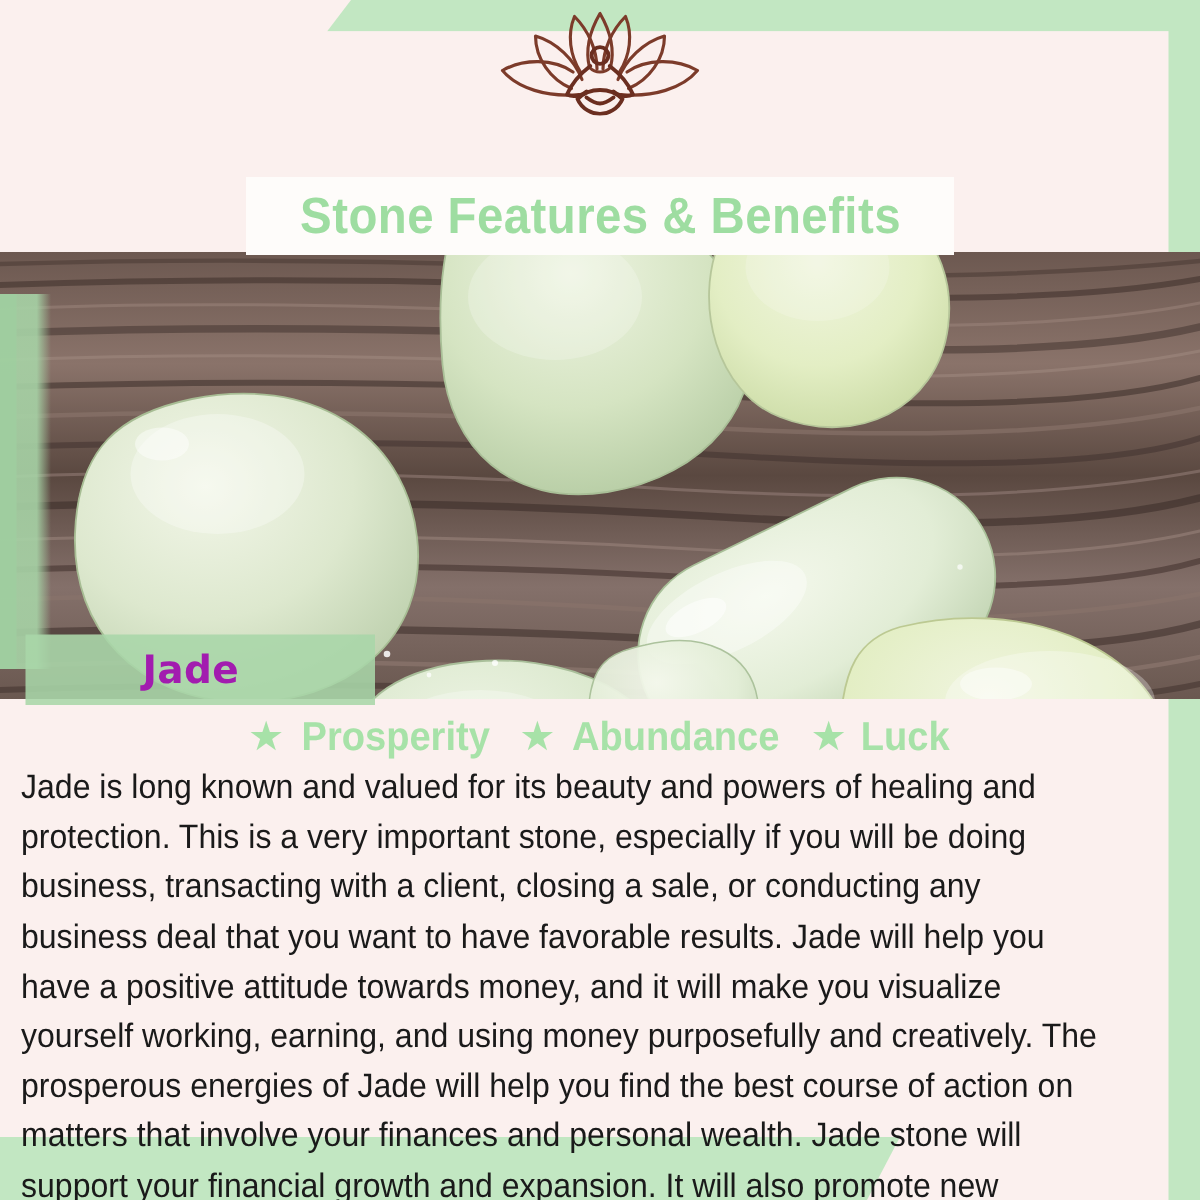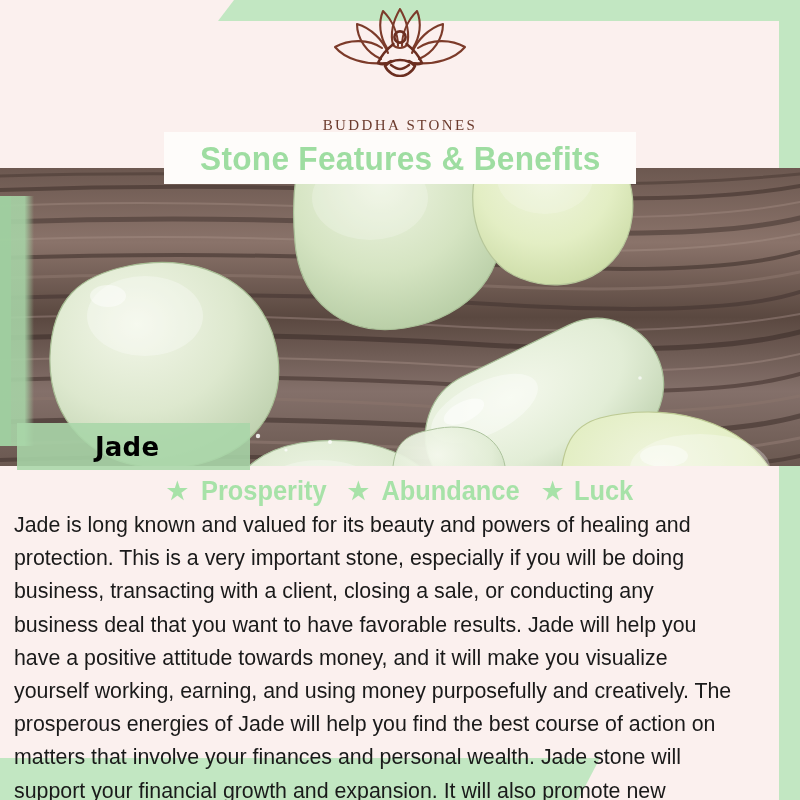--- a/index.html
+++ b/index.html
@@ -93,21 +93,21 @@
     font-family: "Liberation Serif", serif;
     font-size: 15px;
     letter-spacing: 2.4px;
     color: #6B3A2C;
     font-weight: 400;
   }
 
   
   .title-band {
     position: absolute;
-    top: 132px;
+    top: 118px;
     left: 164px;
     width: 472px;
     height: 52px;
     background: #FEFCFA;
     display: flex;
     align-items: center;
     justify-content: center;
     z-index: 4;
   }
   .title-text {
@@ -138,21 +138,21 @@
     top: 423px;
     left: 17px;
     width: 233px;
     height: 47px;
     background: rgba(168, 214, 168, .88);
     display: flex;
     align-items: center;
     z-index: 5;
   }
   .stone-label-text {
-    color: #000000;
+    color: #a21caf;
     font-weight: 700;
     font-size: 26px;
     margin-left: 78px;
     letter-spacing: .2px;
     font-family: "DejaVu Sans", sans-serif;
   }
 
   
   .benefits {
     position: absolute;

